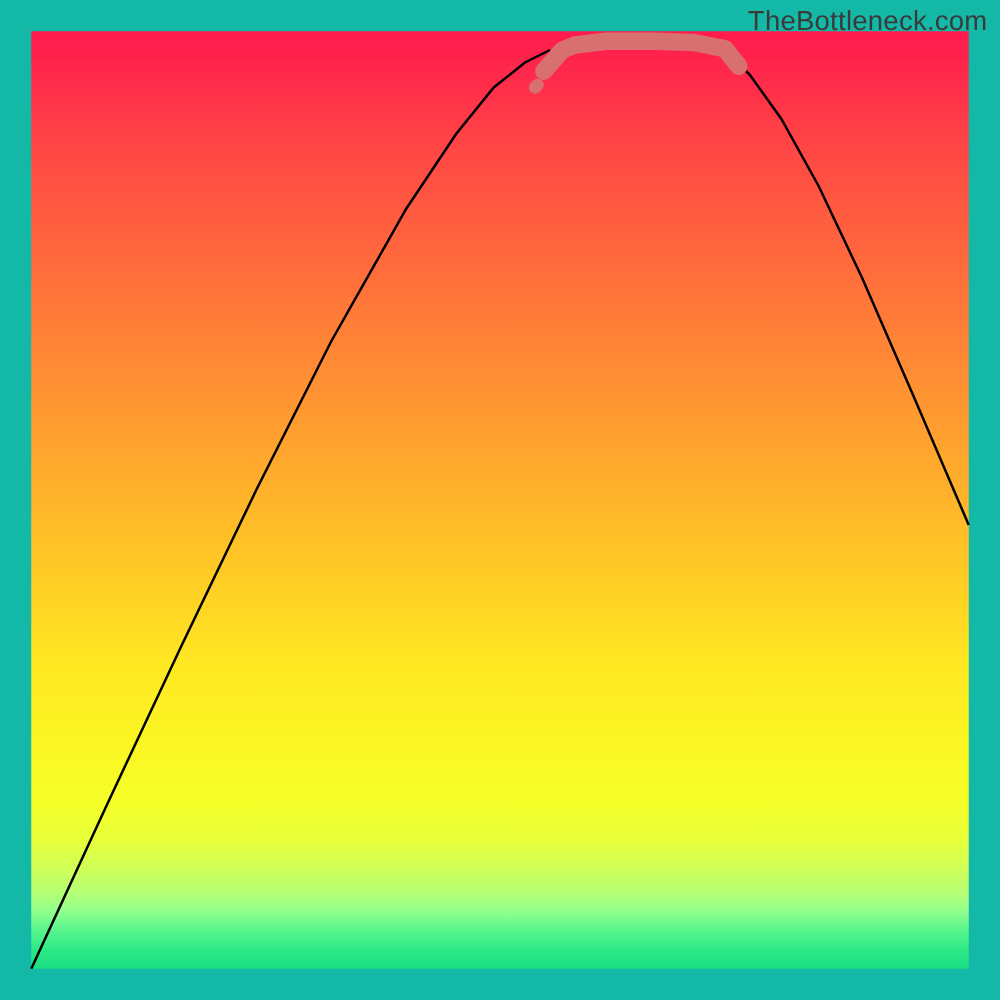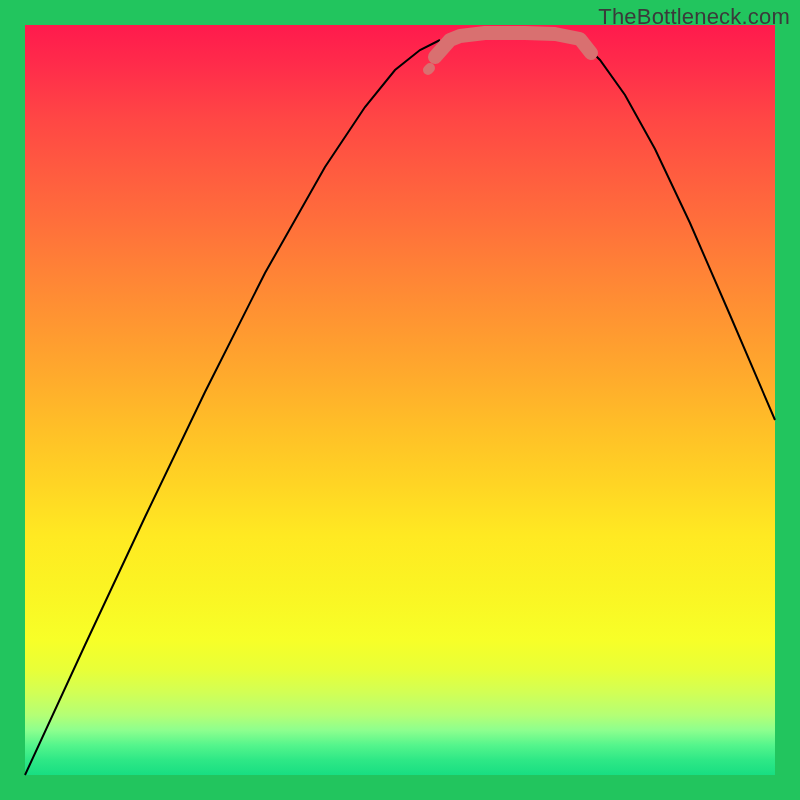--- a/index.html
+++ b/index.html
@@ -10,21 +10,21 @@
     background: #000;
     overflow: hidden;
     font-family: Arial, Helvetica, sans-serif;
   }
   .frame {
     position: absolute;
     left: 0;
     top: 0;
     width: 800px;
     height: 800px;
-    background: #22c55e;
+    background: #14b8a6;
   }
   .plot-bg {
     position: absolute;
     left: 25px;
     top: 25px;
     width: 750px;
     height: 750px;
     background: linear-gradient(to bottom,
       #ff1a4d 0%,
       #ff2e4a 6%,

